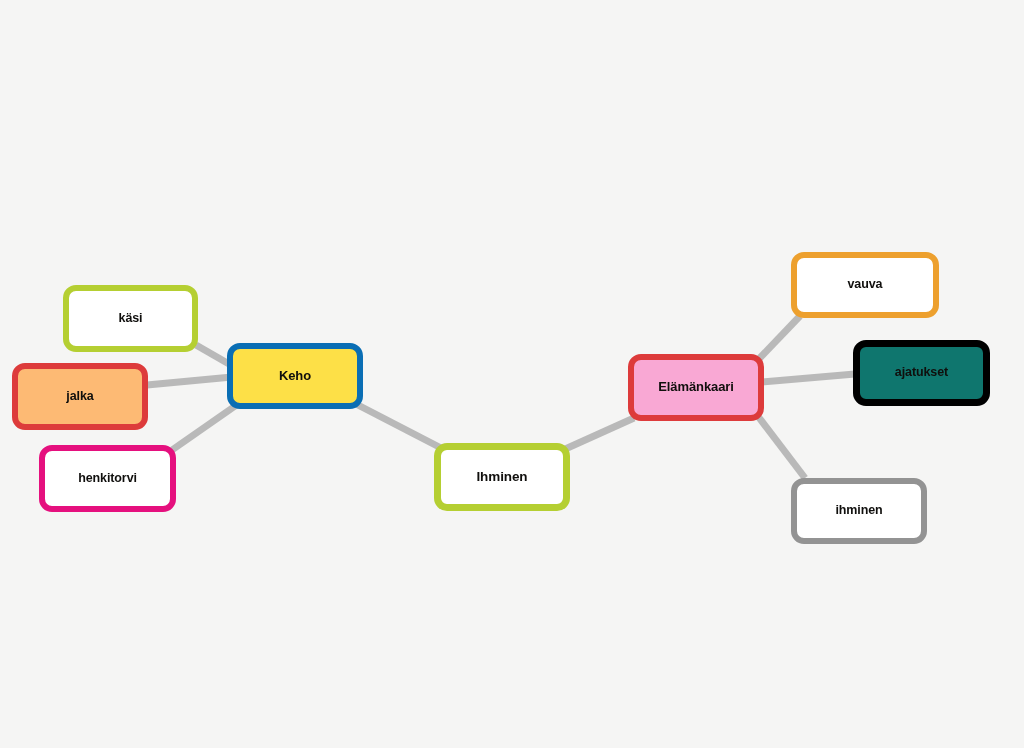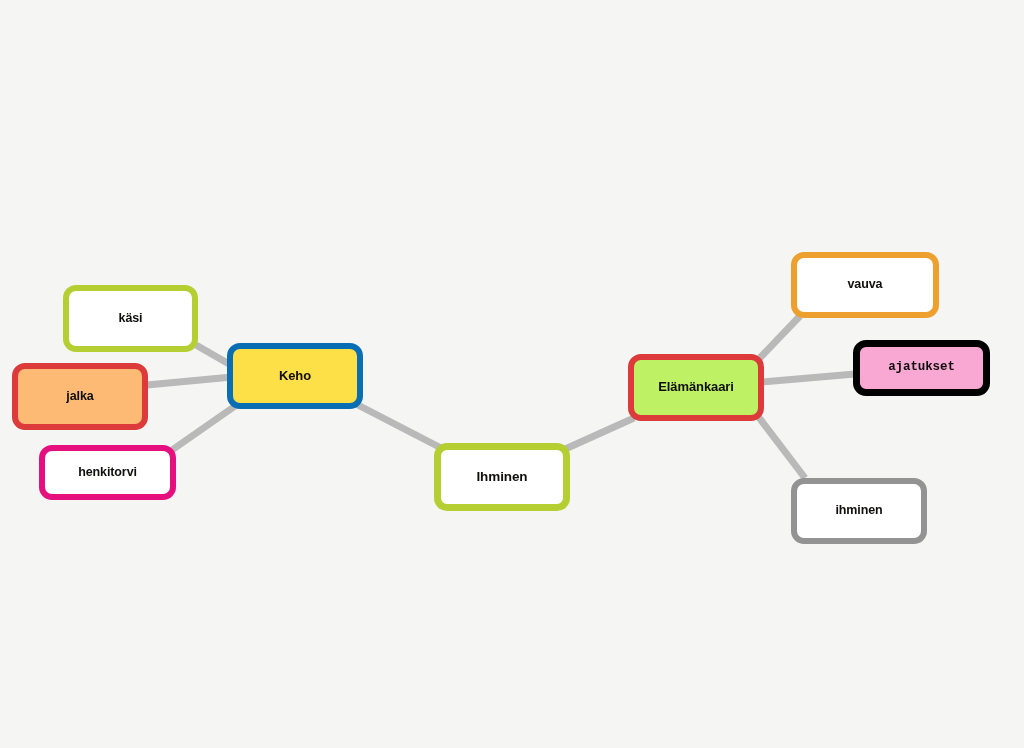--- a/index.html
+++ b/index.html
@@ -68,36 +68,36 @@
       <line x1="757" y1="415" x2="805" y2="478" stroke="#b9b9b9" stroke-width="7" stroke-linecap="butt"></line>
     </svg>
 
   <div id="node-layer">
       <div class="node" style="left: 63px; top: 285px; width: 135px; height: 67px; border-width: 6px; border-color: rgb(181, 207, 50); background: rgb(255, 255, 255); justify-content: center;">
         <span class="node-label size-leaf" style="color: rgb(16, 15, 13);">käsi</span>
       </div>
       <div class="node" style="left: 12px; top: 363px; width: 136px; height: 67px; border-width: 6px; border-color: rgb(221, 59, 59); background: #fdba74;">
         <span class="node-label size-leaf" style="color: rgb(16, 15, 13);">jalka</span>
       </div>
-      <div class="node" style="left: 39px; top: 445px; width: 137px; height: 55px; border-width: 6px; border-color: rgb(229, 16, 126); background: rgb(255, 255, 255);">
+      <div class="node" style="left: 39px; top: 445px; width: 137px; height: 67px; border-width: 6px; border-color: rgb(229, 16, 126); background: rgb(255, 255, 255);">
         <span class="node-label size-leaf" style="color: rgb(16, 15, 13);">henkitorvi</span>
       </div>
       <div class="node" style="left: 227px; top: 343px; width: 136px; height: 66px; border-width: 6px; border-color: rgb(10, 110, 180); background: #fde047;">
         <span class="node-label size-main" style="color: rgb(16, 15, 13);">Keho</span>
       </div>
       <div class="node" style="left: 434px; top: 443px; width: 136px; height: 68px; border-width: 7px; border-color: rgb(181, 207, 50); background: rgb(255, 255, 255);">
         <span class="node-label size-root" style="color: rgb(16, 15, 13);">Ihminen</span>
       </div>
-      <div class="node" style="left: 628px; top: 354px; width: 136px; height: 67px; border-width: 6px; border-color: rgb(221, 59, 59); background: #bef264;">
+      <div class="node" style="left: 628px; top: 354px; width: 136px; height: 67px; border-width: 6px; border-color: rgb(221, 59, 59); background: #f9a8d4;">
         <span class="node-label size-main" style="color: rgb(16, 15, 13);">Elämänkaari</span>
       </div>
       <div class="node" style="left: 791px; top: 252px; width: 148px; height: 66px; border-width: 6px; border-color: rgb(237, 160, 46); background: rgb(255, 255, 255);">
         <span class="node-label size-leaf" style="color: rgb(16, 15, 13);">vauva</span>
       </div>
-      <div class="node" style="left: 853px; top: 340px; width: 137px; height: 56px; border-width: 7px; border-color: rgb(0, 0, 0); background: #f9a8d4; font-family: Liberation Mono, monospace;">
+      <div class="node" style="left: 853px; top: 340px; width: 137px; height: 66px; border-width: 7px; border-color: rgb(0, 0, 0); background: #0f766e;">
         <span class="node-label size-leaf" style="color: rgb(16, 15, 13);">ajatukset</span>
       </div>
       <div class="node" style="left: 791px; top: 478px; width: 136px; height: 66px; border-width: 6px; border-color: rgb(147, 147, 147); background: rgb(255, 255, 255);">
         <span class="node-label size-leaf" style="color: rgb(16, 15, 13);">ihminen</span>
       </div>
     </div>
 
 </div>
 
 </body></html>

